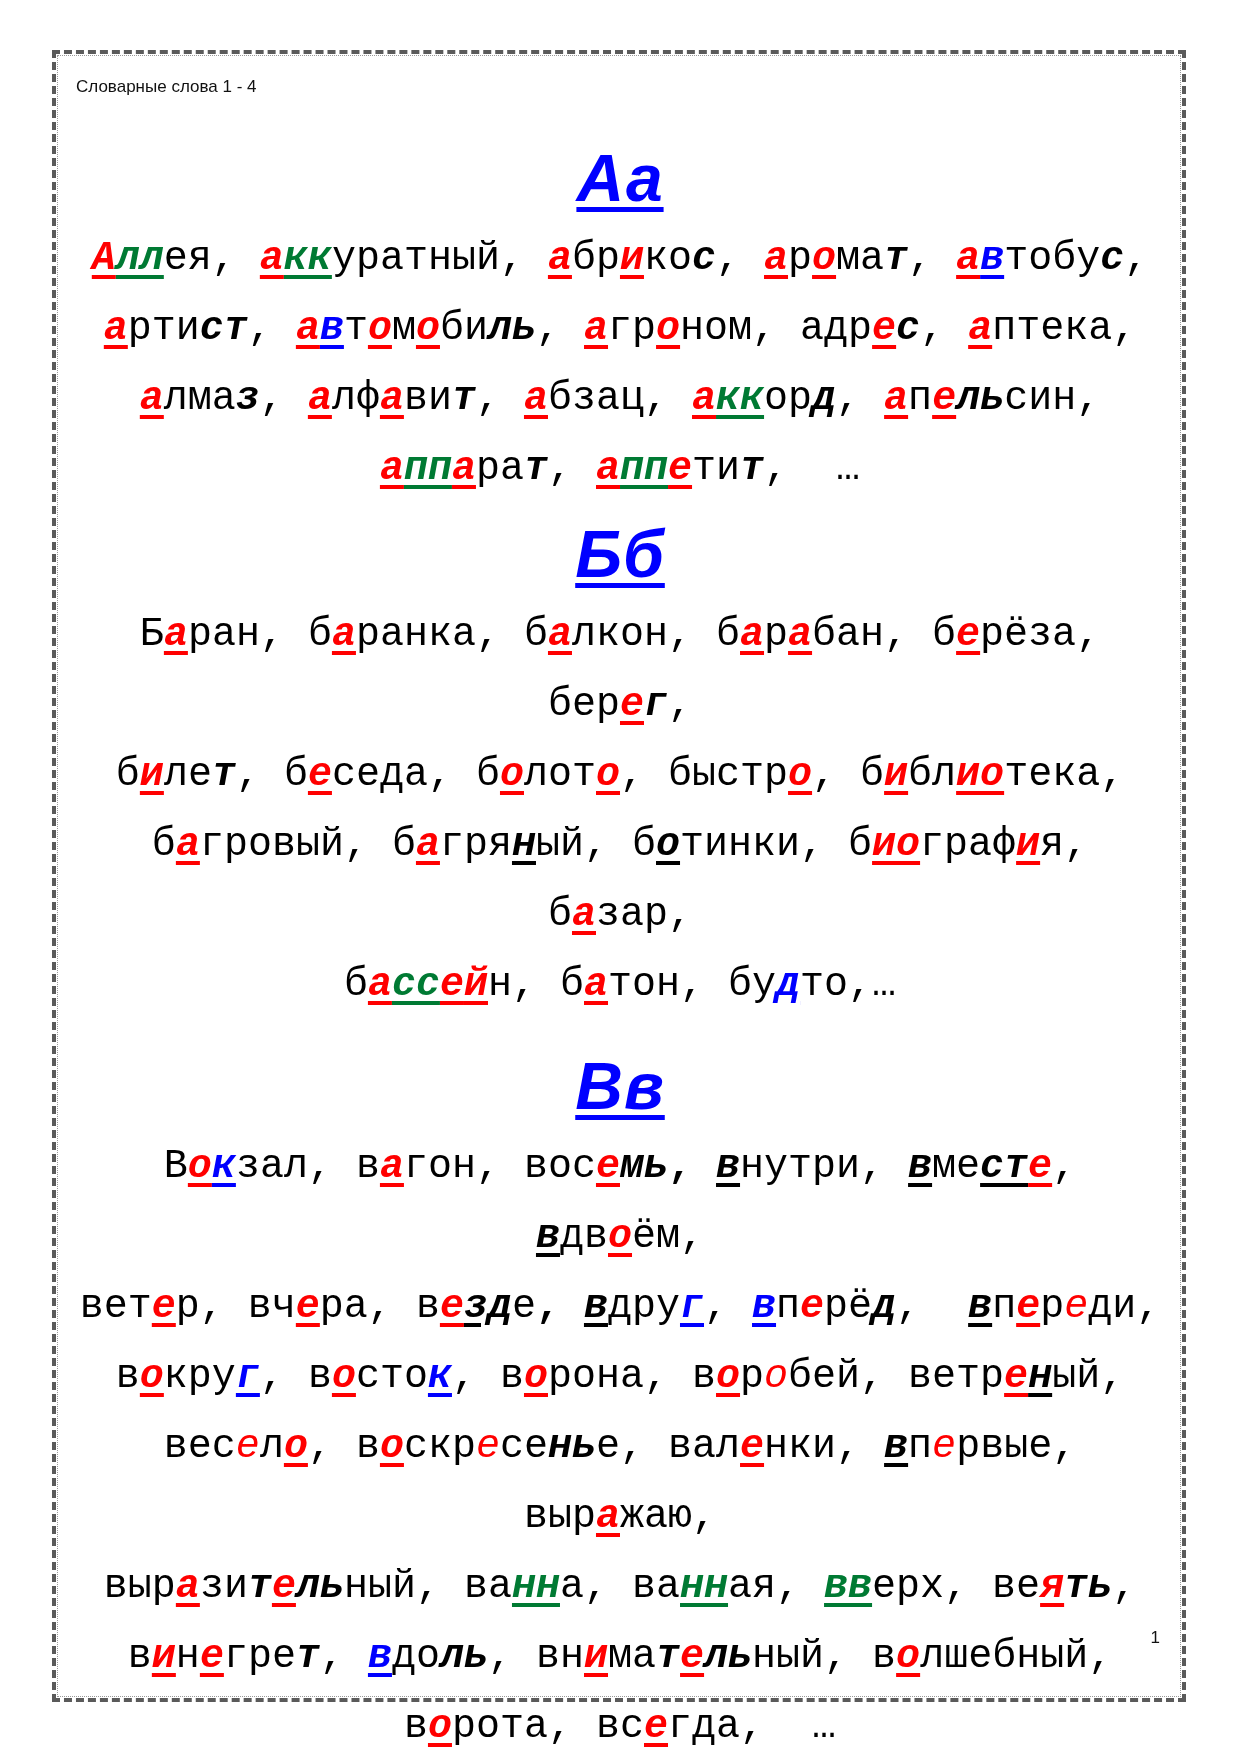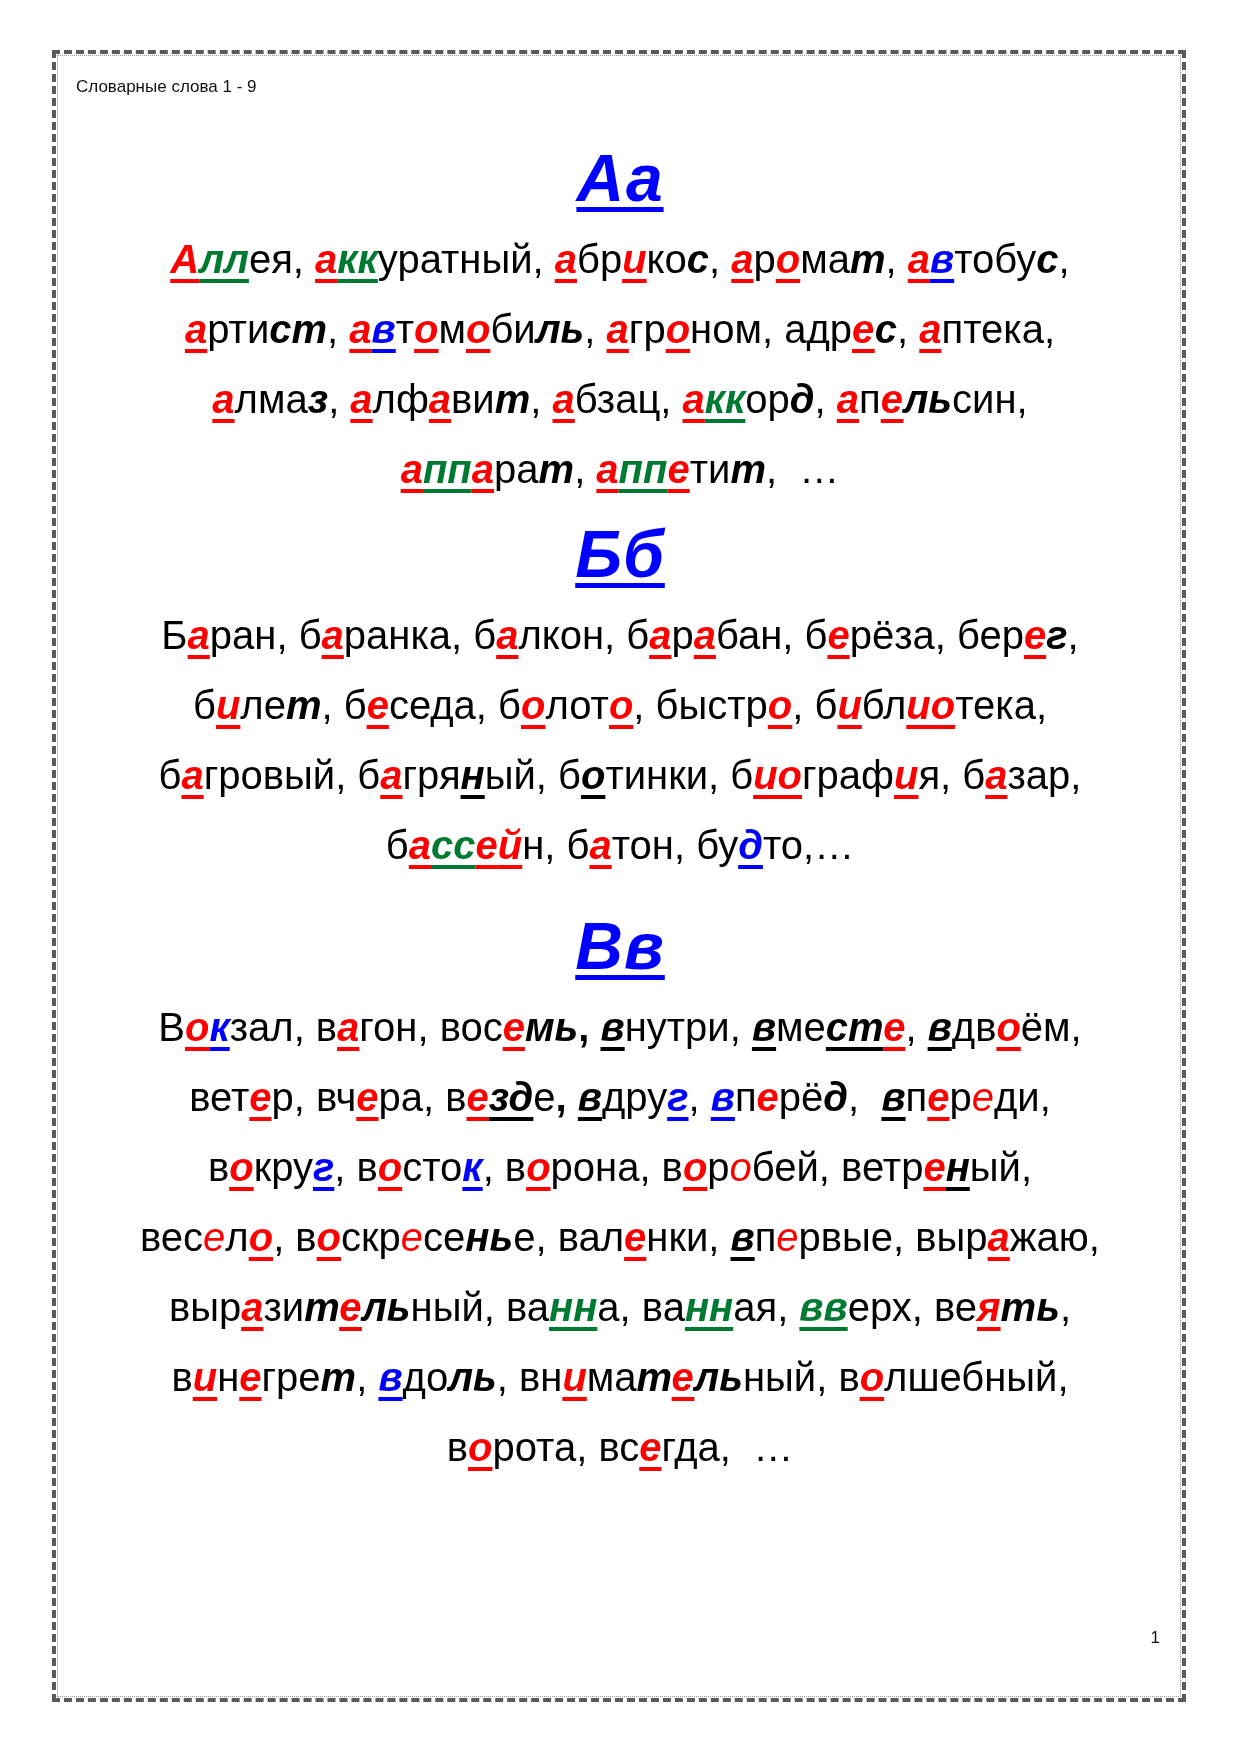--- a/index.html
+++ b/index.html
@@ -13,31 +13,31 @@
     .page-number { position: absolute; right: 80px; top: 1628px; font-size: 17px; color: #111; }
     .content { position: absolute; left: 72px; top: 130px; width: 1096px; text-align: center; }
     .section-letter {
       display: inline-block; color: #0000ff; font-weight: bold; font-style: italic;
       font-size: 66px; line-height: 80px; text-decoration: underline; text-decoration-thickness: 5px;
       text-underline-offset: 6px; letter-spacing: 1px;
     }
     .section-a { margin-top: 8px; }
     .section-b { margin-top: 10px; }
     .section-v { margin-top: 26px; }
-    .words { font-size: 40px; line-height: 70px; padding: 6px 0 0 0; }
+    .words { font-size: 40px; line-height: 70px; padding: 6px 0 0 0; font-family: Liberation Mono, monospace; }
     .seg { white-space: pre-wrap; }
     .b { font-weight: bold; }
     .i { font-style: italic; }
     .u { text-decoration: underline; text-decoration-thickness: 4px; text-underline-offset: 6px; }
   </style>
 </head>
 <body>
 
 <div class="page-border"></div>
-<div class="header-label">Словарные слова 1 - 9</div>
+<div class="header-label">Словарные слова 1 - 4</div>
 
 <div class="content">
   <div class="section section-a">
     <div class="section-letter">Аа</div>
     <div class="words">
         <div><span class="seg b i u" style="color: rgb(255, 0, 0); text-decoration-color: rgb(255, 0, 0);">А</span><span class="seg b i u" style="color: rgb(0, 122, 51); text-decoration-color: rgb(0, 122, 51);">лл</span><span class="seg" style="color: rgb(0, 0, 0);">ея, </span><span class="seg b i u" style="color: rgb(255, 0, 0); text-decoration-color: rgb(255, 0, 0);">а</span><span class="seg b i u" style="color: rgb(0, 122, 51); text-decoration-color: rgb(0, 122, 51);">кк</span><span class="seg" style="color: rgb(0, 0, 0);">уратный, </span><span class="seg b i u" style="color: rgb(255, 0, 0); text-decoration-color: rgb(255, 0, 0);">а</span><span class="seg" style="color: rgb(0, 0, 0);">бр</span><span class="seg b i u" style="color: rgb(255, 0, 0); text-decoration-color: rgb(255, 0, 0);">и</span><span class="seg" style="color: rgb(0, 0, 0);">ко</span><span class="seg b i" style="color: rgb(0, 0, 0);">с</span><span class="seg" style="color: rgb(0, 0, 0);">, </span><span class="seg b i u" style="color: rgb(255, 0, 0); text-decoration-color: rgb(255, 0, 0);">а</span><span class="seg" style="color: rgb(0, 0, 0);">р</span><span class="seg b i u" style="color: rgb(255, 0, 0); text-decoration-color: rgb(255, 0, 0);">о</span><span class="seg" style="color: rgb(0, 0, 0);">ма</span><span class="seg b i" style="color: rgb(0, 0, 0);">т</span><span class="seg" style="color: rgb(0, 0, 0);">, </span><span class="seg b i u" style="color: rgb(255, 0, 0); text-decoration-color: rgb(255, 0, 0);">а</span><span class="seg b i u" style="color: rgb(0, 0, 255); text-decoration-color: rgb(0, 0, 255);">в</span><span class="seg" style="color: rgb(0, 0, 0);">тобу</span><span class="seg b i" style="color: rgb(0, 0, 0);">с</span><span class="seg" style="color: rgb(0, 0, 0);">,</span></div>
         <div><span class="seg b i u" style="color: rgb(255, 0, 0); text-decoration-color: rgb(255, 0, 0);">а</span><span class="seg" style="color: rgb(0, 0, 0);">рти</span><span class="seg b i" style="color: rgb(0, 0, 0);">ст</span><span class="seg" style="color: rgb(0, 0, 0);">, </span><span class="seg b i u" style="color: rgb(255, 0, 0); text-decoration-color: rgb(255, 0, 0);">а</span><span class="seg b i u" style="color: rgb(0, 0, 255); text-decoration-color: rgb(0, 0, 255);">в</span><span class="seg" style="color: rgb(0, 0, 0);">т</span><span class="seg b i u" style="color: rgb(255, 0, 0); text-decoration-color: rgb(255, 0, 0);">о</span><span class="seg" style="color: rgb(0, 0, 0);">м</span><span class="seg b i u" style="color: rgb(255, 0, 0); text-decoration-color: rgb(255, 0, 0);">о</span><span class="seg" style="color: rgb(0, 0, 0);">би</span><span class="seg b i" style="color: rgb(0, 0, 0);">ль</span><span class="seg" style="color: rgb(0, 0, 0);">, </span><span class="seg b i u" style="color: rgb(255, 0, 0); text-decoration-color: rgb(255, 0, 0);">а</span><span class="seg" style="color: rgb(0, 0, 0);">гр</span><span class="seg b i u" style="color: rgb(255, 0, 0); text-decoration-color: rgb(255, 0, 0);">о</span><span class="seg" style="color: rgb(0, 0, 0);">ном, адр</span><span class="seg b i u" style="color: rgb(255, 0, 0); text-decoration-color: rgb(255, 0, 0);">е</span><span class="seg b i" style="color: rgb(0, 0, 0);">с</span><span class="seg" style="color: rgb(0, 0, 0);">, </span><span class="seg b i u" style="color: rgb(255, 0, 0); text-decoration-color: rgb(255, 0, 0);">а</span><span class="seg" style="color: rgb(0, 0, 0);">птека,</span></div>
         <div><span class="seg b i u" style="color: rgb(255, 0, 0); text-decoration-color: rgb(255, 0, 0);">а</span><span class="seg" style="color: rgb(0, 0, 0);">лма</span><span class="seg b i" style="color: rgb(0, 0, 0);">з</span><span class="seg" style="color: rgb(0, 0, 0);">, </span><span class="seg b i u" style="color: rgb(255, 0, 0); text-decoration-color: rgb(255, 0, 0);">а</span><span class="seg" style="color: rgb(0, 0, 0);">лф</span><span class="seg b i u" style="color: rgb(255, 0, 0); text-decoration-color: rgb(255, 0, 0);">а</span><span class="seg" style="color: rgb(0, 0, 0);">ви</span><span class="seg b i" style="color: rgb(0, 0, 0);">т</span><span class="seg" style="color: rgb(0, 0, 0);">, </span><span class="seg b i u" style="color: rgb(255, 0, 0); text-decoration-color: rgb(255, 0, 0);">а</span><span class="seg" style="color: rgb(0, 0, 0);">бзац, </span><span class="seg b i u" style="color: rgb(255, 0, 0); text-decoration-color: rgb(255, 0, 0);">а</span><span class="seg b i u" style="color: rgb(0, 122, 51); text-decoration-color: rgb(0, 122, 51);">кк</span><span class="seg" style="color: rgb(0, 0, 0);">ор</span><span class="seg b i" style="color: rgb(0, 0, 0);">д</span><span class="seg" style="color: rgb(0, 0, 0);">, </span><span class="seg b i u" style="color: rgb(255, 0, 0); text-decoration-color: rgb(255, 0, 0);">а</span><span class="seg" style="color: rgb(0, 0, 0);">п</span><span class="seg b i u" style="color: rgb(255, 0, 0); text-decoration-color: rgb(255, 0, 0);">е</span><span class="seg b i" style="color: rgb(0, 0, 0);">ль</span><span class="seg" style="color: rgb(0, 0, 0);">син,</span></div>
         <div><span class="seg b i u" style="color: rgb(255, 0, 0); text-decoration-color: rgb(255, 0, 0);">а</span><span class="seg b i u" style="color: rgb(0, 122, 51); text-decoration-color: rgb(0, 122, 51);">пп</span><span class="seg b i u" style="color: rgb(255, 0, 0); text-decoration-color: rgb(255, 0, 0);">а</span><span class="seg" style="color: rgb(0, 0, 0);">ра</span><span class="seg b i" style="color: rgb(0, 0, 0);">т</span><span class="seg" style="color: rgb(0, 0, 0);">, </span><span class="seg b i u" style="color: rgb(255, 0, 0); text-decoration-color: rgb(255, 0, 0);">а</span><span class="seg b i u" style="color: rgb(0, 122, 51); text-decoration-color: rgb(0, 122, 51);">пп</span><span class="seg b i u" style="color: rgb(255, 0, 0); text-decoration-color: rgb(255, 0, 0);">е</span><span class="seg" style="color: rgb(0, 0, 0);">ти</span><span class="seg b i" style="color: rgb(0, 0, 0);">т</span><span class="seg" style="color: rgb(0, 0, 0);">,  …</span></div>
       </div>

